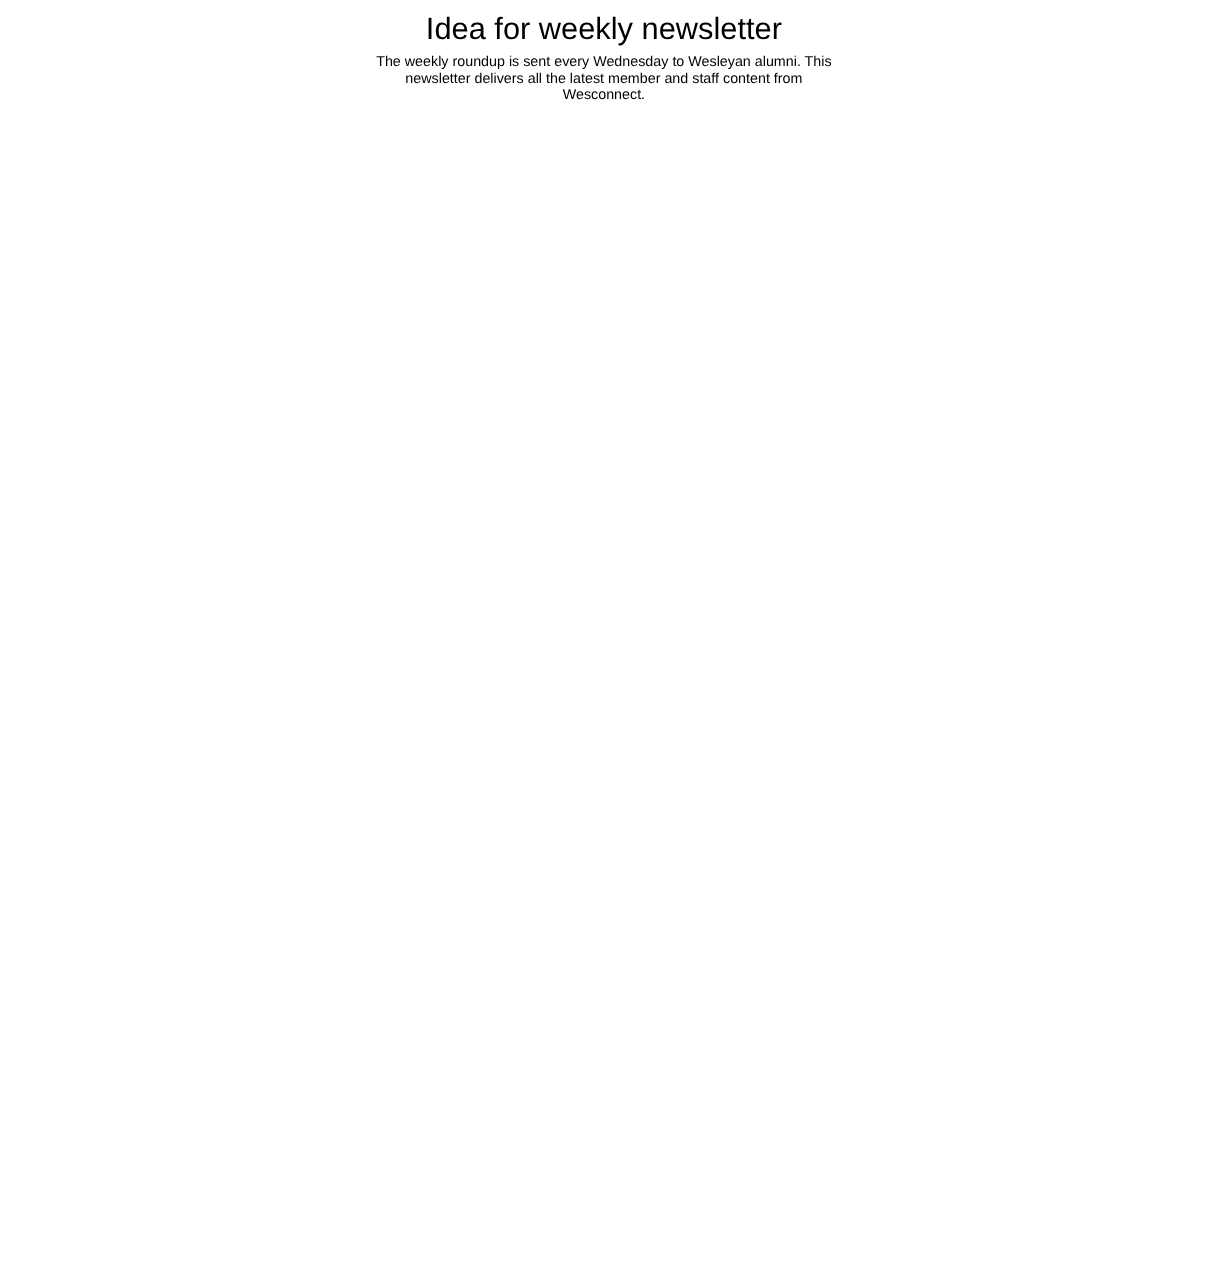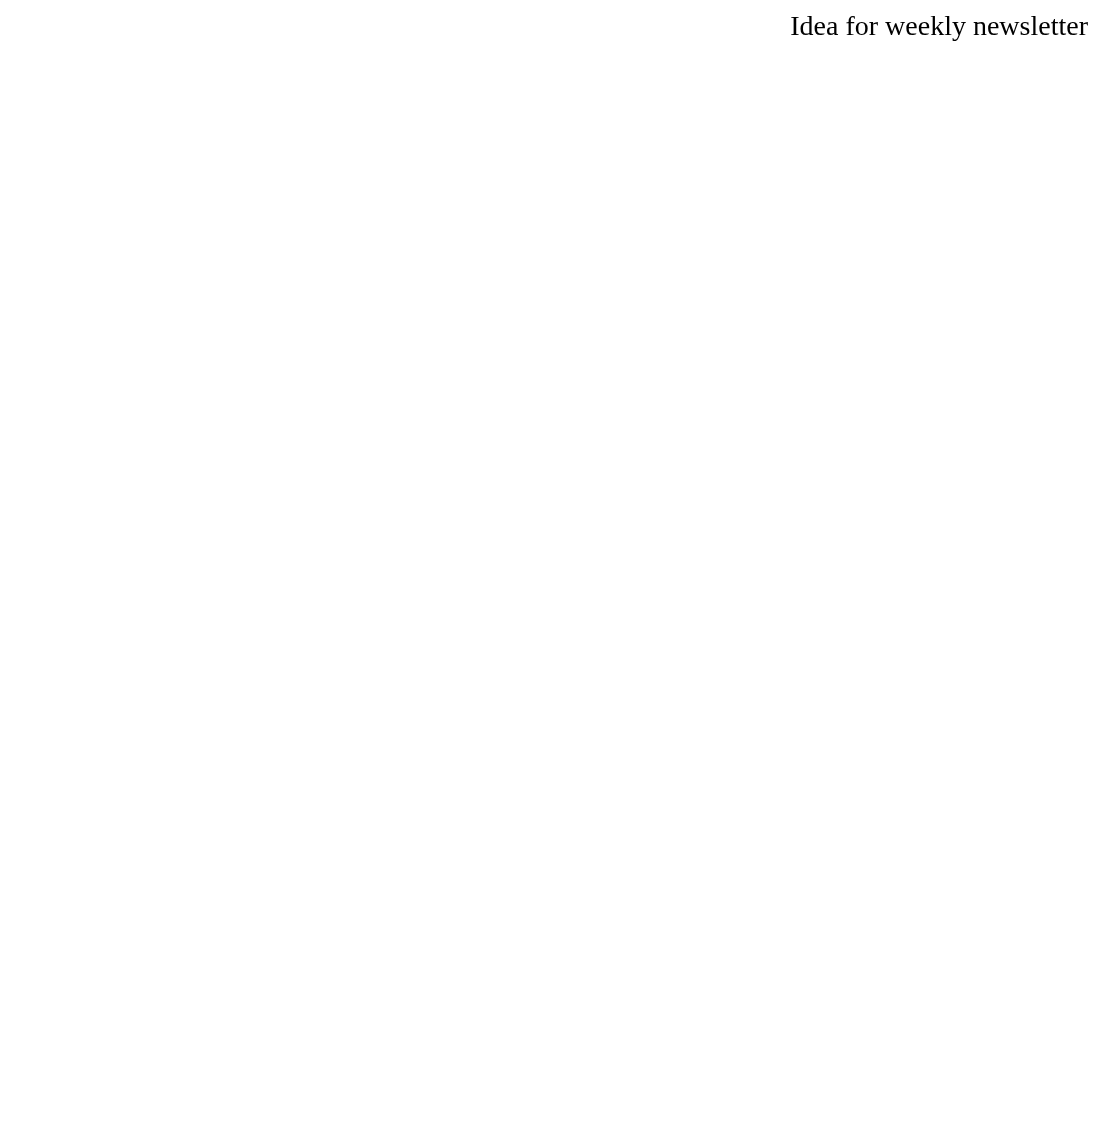--- a/index.html
+++ b/index.html
@@ -9,21 +9,21 @@
     margin: 0;
     padding: 10px;
     color: #000;
     font-size: 13px;
   }
   .page {
     position: relative;
     width: 1078px;
     margin: 0 auto;
   }
-  .title-block { text-align: right; font-family: Liberation Serif, serif; }
+  .title-block { text-align: center; }
   .title-block h1 {
     font-size: 28px;
     font-weight: 400;
     margin: 0 0 6px;
   }
   .title-block p {
     font-size: 13px;
     max-width: 420px;
     margin: 0 auto;
     color: #000;
@@ -218,20 +218,21 @@
     width: 22px;
   }
 </style>
 </head>
 <body>
 
 <div class="page">
 
   <div class="title-block">
     <h1>Idea for weekly newsletter</h1>
+    <p>The weekly roundup is sent every Wednesday to Wesleyan alumni. This newsletter delivers all the latest member and staff content from Wesconnect.</p>
   </div>
 
   <div class="mock-frame">
     <div class="trouble-bar">
       <span>Having trouble reading this email? </span><a href="#">View it in your browser.</a>
     </div>
 
     <div class="newsletter">
       <div class="nl-head">
         <h2>Weekly round-up</h2>

